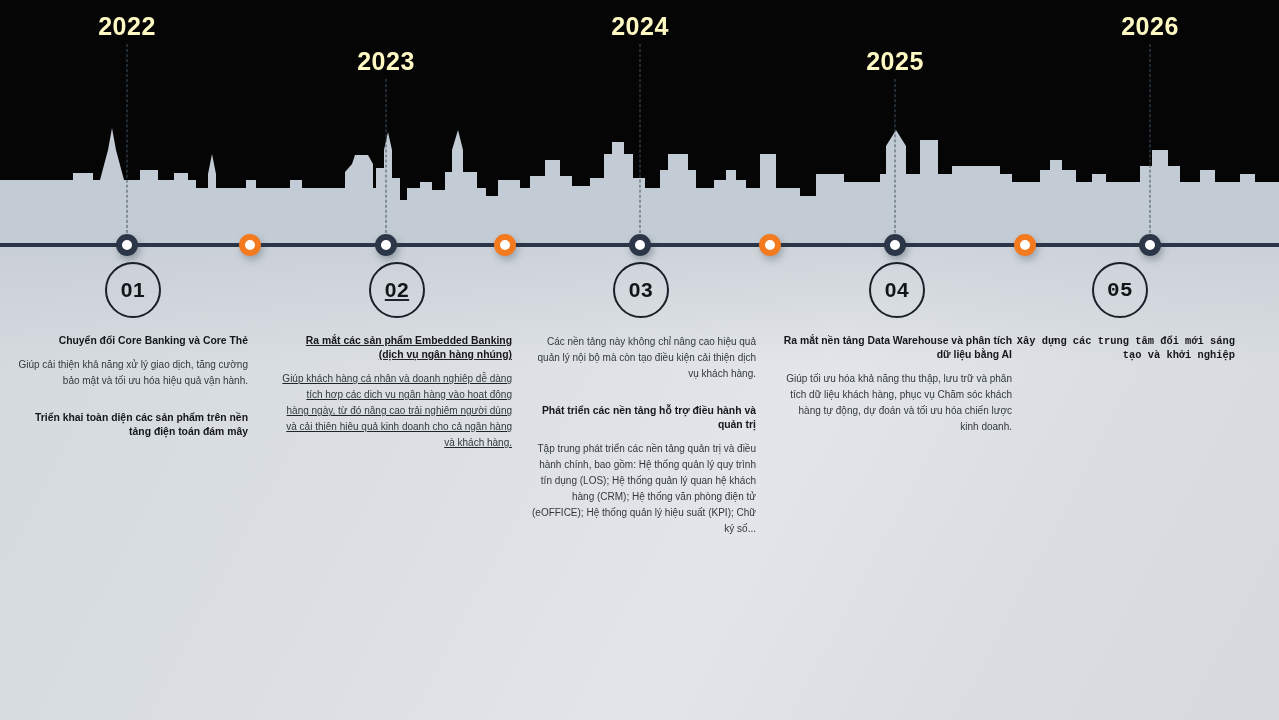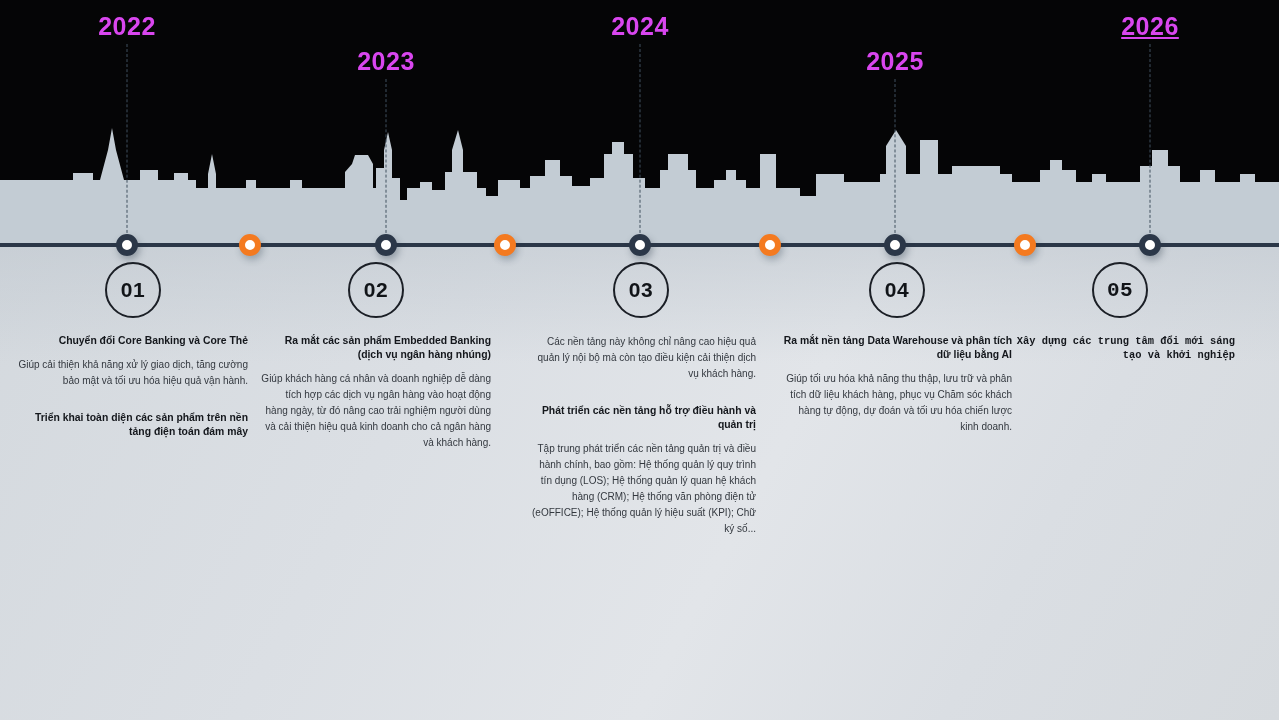--- a/index.html
+++ b/index.html
@@ -61,21 +61,21 @@
     left: 0;
     top: 243px;
     width: 1279px;
     height: 4px;
     background: #2b3748;
   }
 
   
   .year {
     position: absolute;
-    color: #d946ef;
+    color: #fef9c3;
     font-size: 25px;
     font-weight: 700;
     letter-spacing: 0.5px;
     transform: translateX(-50%);
     white-space: nowrap;
   }
   .leader {
     position: absolute;
     width: 0;
     border-left: 1px dashed #41505f;
@@ -169,21 +169,21 @@
 
   <div id="years-layer">
       <div class="year" style="left: 127px; top: 12px;">2022</div>
       <div class="leader" style="left: 127px; top: 44px; height: 199px;"></div>
       <div class="year" style="left: 386px; top: 47px;">2023</div>
       <div class="leader" style="left: 386px; top: 79px; height: 164px;"></div>
       <div class="year" style="left: 640px; top: 12px;">2024</div>
       <div class="leader" style="left: 640px; top: 44px; height: 199px;"></div>
       <div class="year" style="left: 895px; top: 47px;">2025</div>
       <div class="leader" style="left: 895px; top: 79px; height: 164px;"></div>
-      <div class="year" style="left: 1150px; top: 12px; text-decoration: underline;">2026</div>
+      <div class="year" style="left: 1150px; top: 12px;">2026</div>
       <div class="leader" style="left: 1150px; top: 44px; height: 199px;"></div>
     </div>
   <div id="markers-layer">
       <div class="node dark" style="left: 127px; top: 245px;"></div>
       <div class="node accent" style="left: 250px; top: 245px;"></div>
       <div class="node dark" style="left: 386px; top: 245px;"></div>
       <div class="node accent" style="left: 505px; top: 245px;"></div>
       <div class="node dark" style="left: 640px; top: 245px;"></div>
       <div class="node accent" style="left: 770px; top: 245px;"></div>
       <div class="node dark" style="left: 895px; top: 245px;"></div>
@@ -194,21 +194,21 @@
       <div class="col" style="left: 133px; top: 262px;">
         <div class="numcircle">01</div>
         <div class="blk">
           <p class="h">Chuyển đổi Core Banking và Core Thẻ</p>
           <p class="p">Giúp cải thiện khả năng xử lý giao dịch, tăng cường bảo mật và tối ưu hóa hiệu quả vận hành.</p>
         </div>
         <div class="blk">
           <p class="h">Triển khai toàn diện các sản phẩm trên nền tảng điện toán đám mây</p>
         </div>
       </div>
-      <div class="col" style="left: 376px; top: 262px;">
+      <div class="col" style="left: 397px; top: 262px; text-decoration: underline;">
         <div class="numcircle">02</div>
         <div class="blk">
           <p class="h">Ra mắt các sản phẩm Embedded Banking (dịch vụ ngân hàng nhúng)</p>
           <p class="p">Giúp khách hàng cá nhân và doanh nghiệp dễ dàng tích hợp các dịch vụ ngân hàng vào hoạt động hàng ngày, từ đó nâng cao trải nghiệm người dùng và cải thiện hiệu quả kinh doanh cho cả ngân hàng và khách hàng.</p>
         </div>
       </div>
       <div class="col" style="left: 641px; top: 262px;">
         <div class="numcircle">03</div>
         <div class="blk">
           <p class="p">Các nền tảng này không chỉ nâng cao hiệu quả quản lý nội bộ mà còn tạo điều kiện cải thiện dịch vụ khách hàng.</p>

